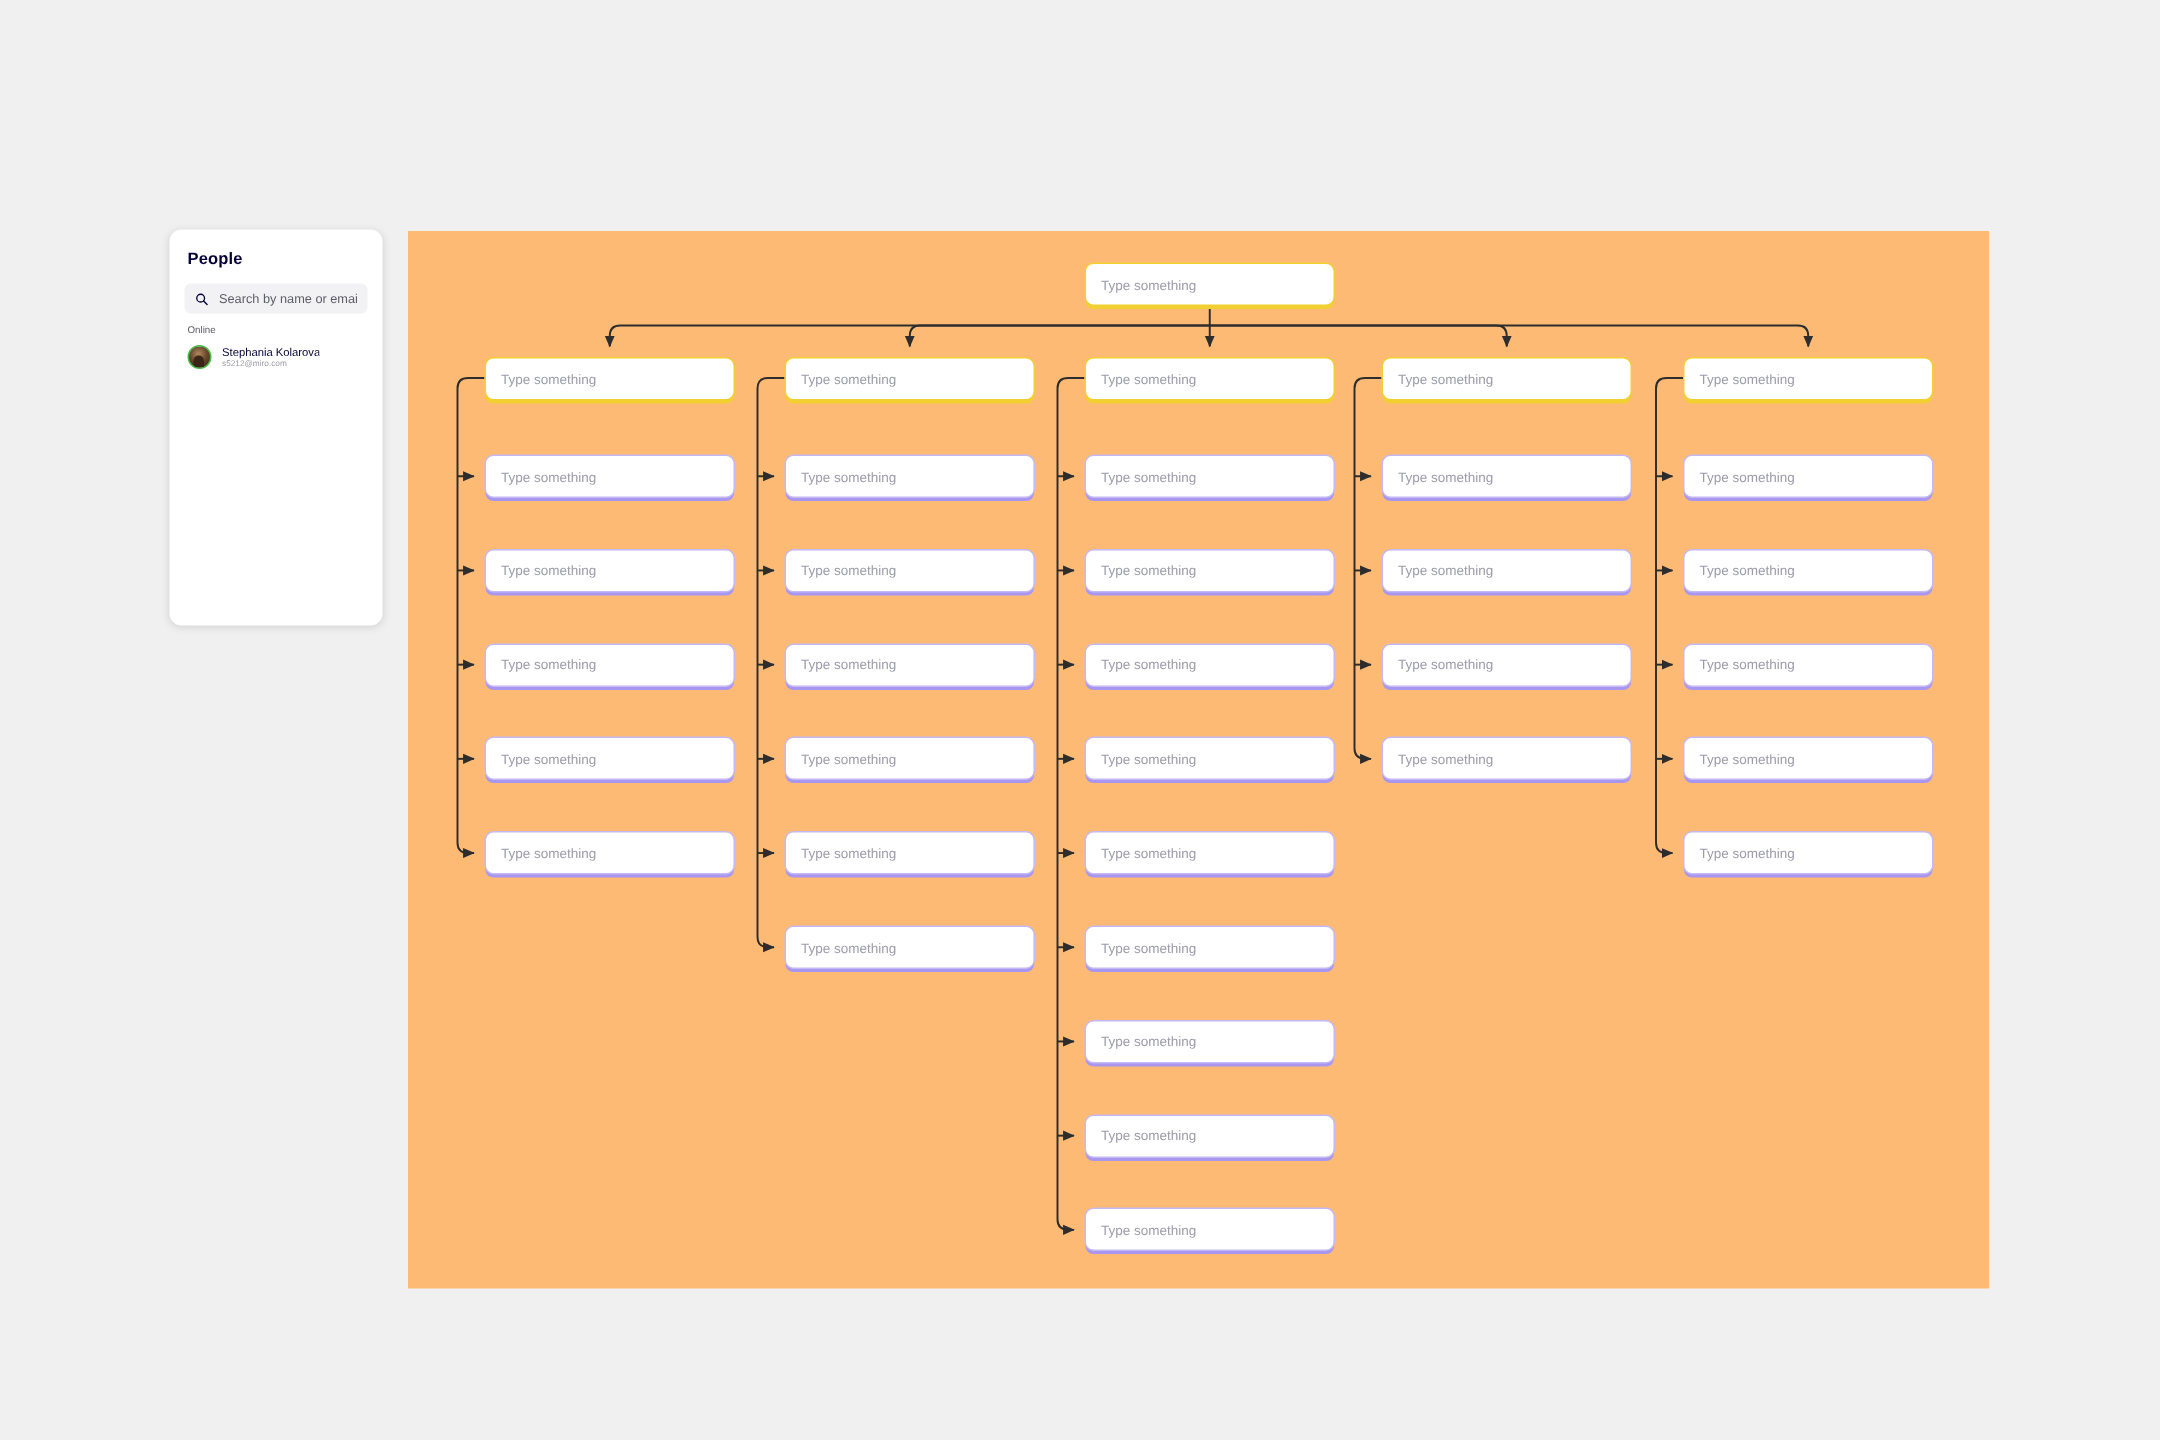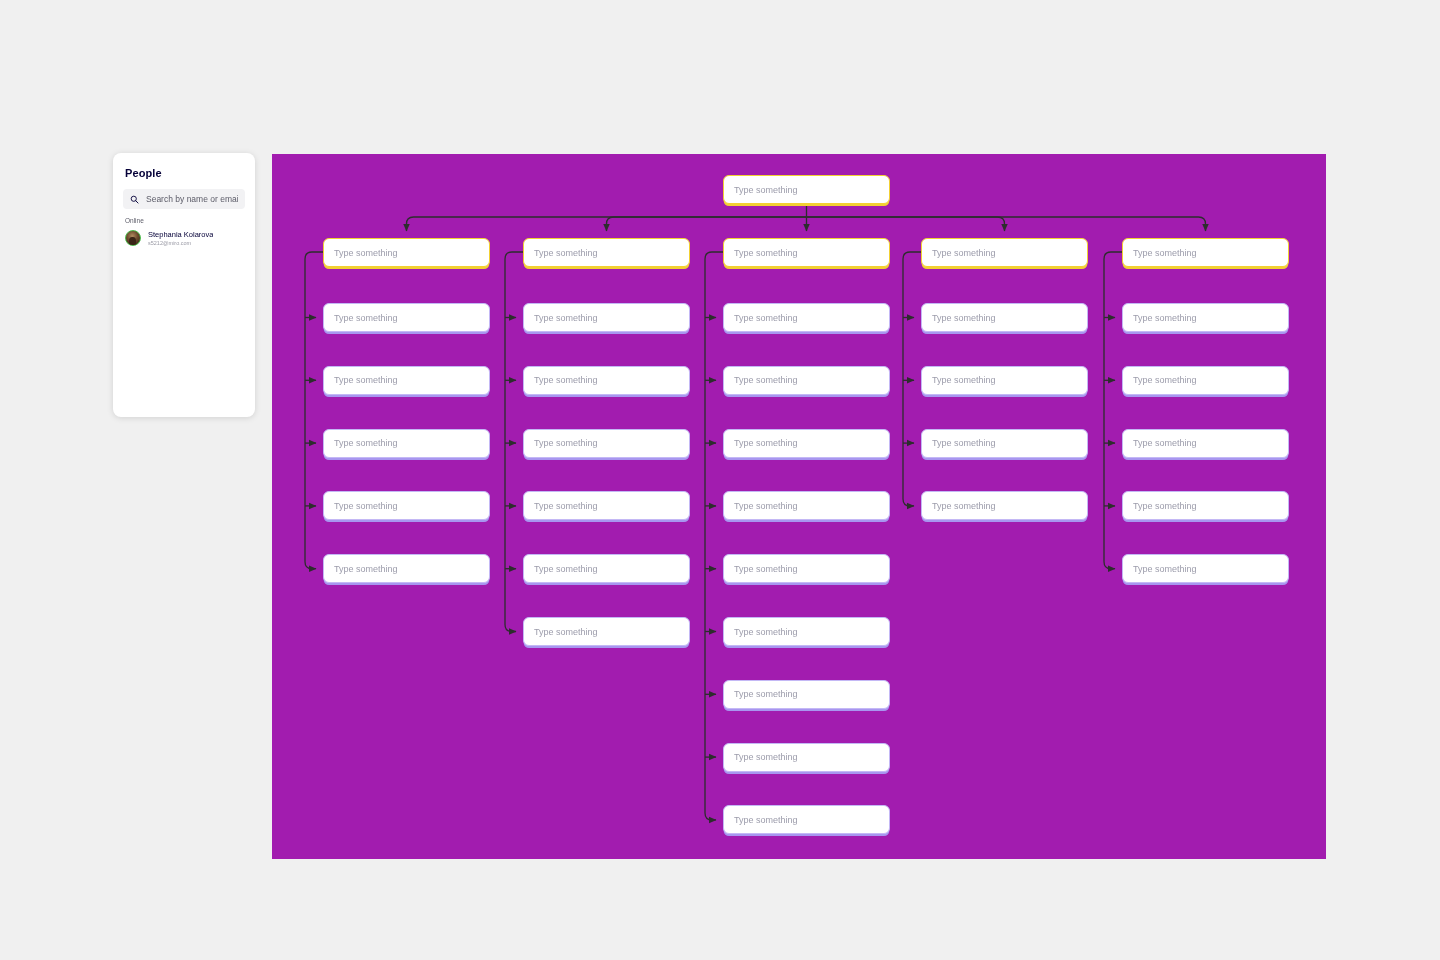--- a/index.html
+++ b/index.html
@@ -61,21 +61,21 @@
   }
   .person-text { margin-left: 7px; line-height: 1.15; overflow: hidden; }
   .person-name { font-size: 7.5px; color: #050038; font-weight: 500; white-space: nowrap; }
   .person-email { font-size: 5.5px; color: #9a9aa5; white-space: nowrap; }
 
   
   #canvas {
     position: absolute;
     left: 272px; top: 126px;
     width: 1054px; height: 705px;
-    background: #a21caf;
+    background: #fdba74;
   }
   #svg-links {
     position: absolute; left: 0; top: 0;
     width: 1054px; height: 705px;
     pointer-events: none;
   }
 
   
   .node {
     position: absolute;

